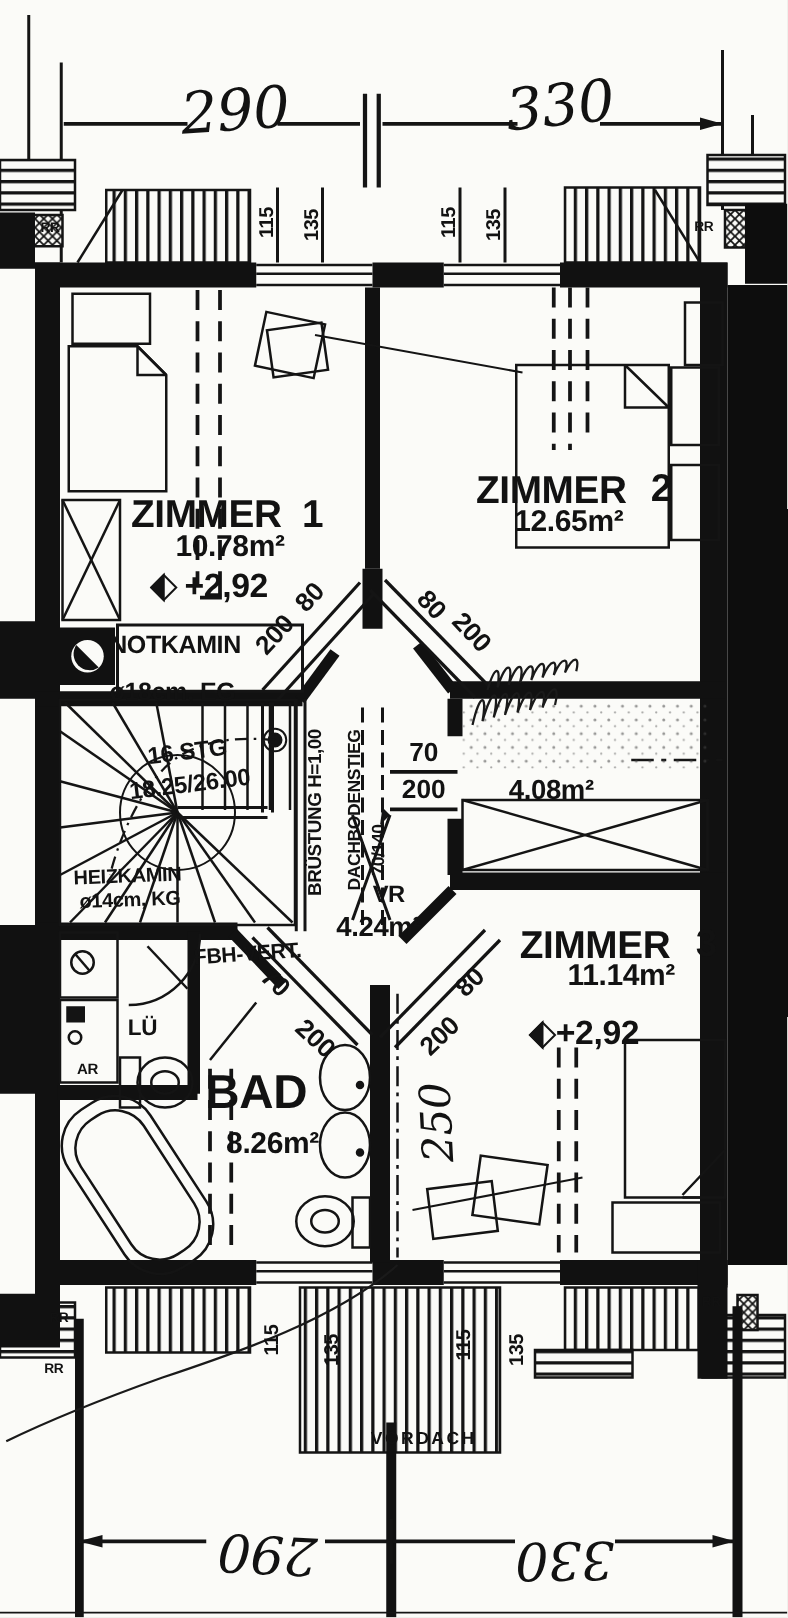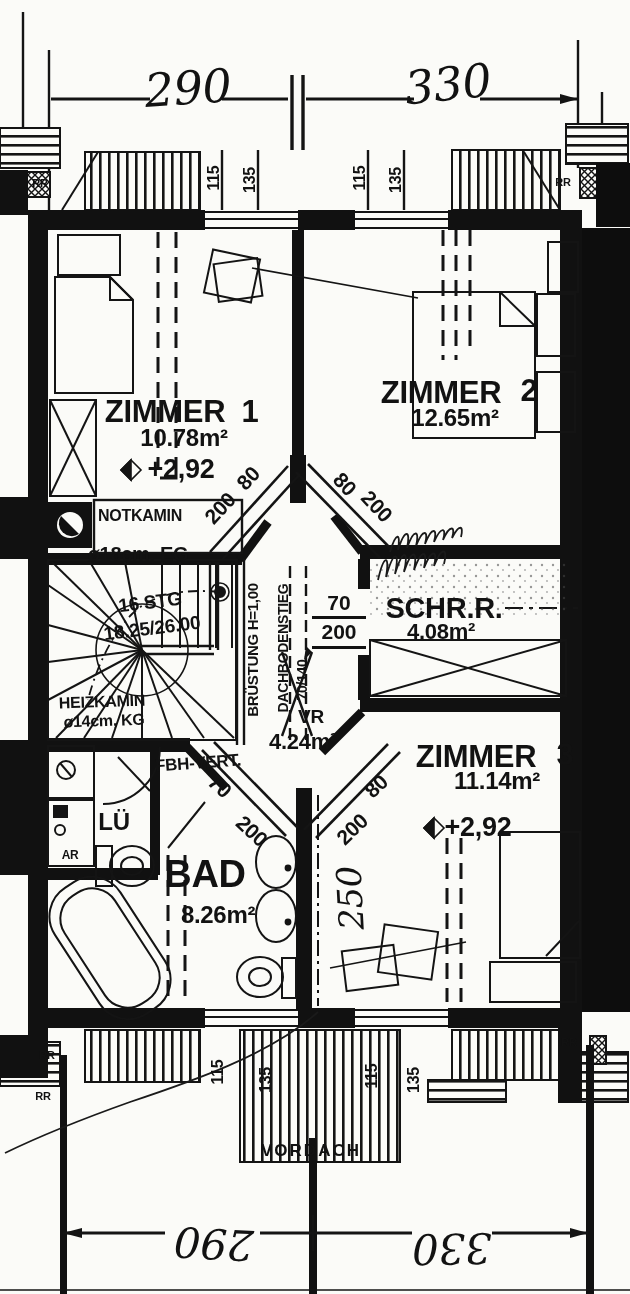--- a/index.html
+++ b/index.html
@@ -355,69 +355,68 @@
 
 <div class="lbl" style="left:165px;top:411px;font-size:31px">ZIMMER</div>
 <div class="lbl" style="left:250px;top:411px;font-size:31px">1</div>
 <div class="lbl" style="left:184px;top:438px;font-size:24px">10.78m²</div>
 <div class="lbl" style="left:181px;top:469px;font-size:27px">+2,92</div>
 
 <div class="lbl" style="left:441px;top:392px;font-size:31px">ZIMMER</div>
 <div class="lbl" style="left:529px;top:390px;font-size:31px">2</div>
 <div class="lbl" style="left:455px;top:418px;font-size:24px">12.65m²</div>
 
-<div class="lbl" style="left:444px;top:608px;font-size:29px">SCHR.R.</div>
 <div class="lbl" style="left:441px;top:632px;font-size:22px">4.08m²</div>
 
 <div class="lbl" style="left:311px;top:716px;font-size:19px">VR</div>
 <div class="lbl" style="left:303px;top:742px;font-size:22px">4.24m²</div>
 
 <div class="lbl" style="left:476px;top:756px;font-size:31px">ZIMMER</div>
 <div class="lbl" style="left:565px;top:754px;font-size:31px">3</div>
 <div class="lbl" style="left:497px;top:781px;font-size:24px">11.14m²</div>
 <div class="lbl" style="left:478px;top:827px;font-size:27px">+2,92</div>
 
 <div class="lbl" style="left:205px;top:874px;font-size:38px">BAD</div>
 <div class="lbl" style="left:218px;top:915px;font-size:24px">8.26m²</div>
 
-<div class="lbl" style="left:140px;top:516px;font-size:16px">NOTKAMIN</div>
+<div class="lbl" style="left:140px;top:516px;font-size:20px">NOTKAMIN</div>
 <div class="lbl" style="left:138px;top:554px;font-size:20px">ø18cm, EG</div>
 <div class="lbl" style="left:102px;top:702px;font-size:16px;transform:translate(-50%,-50%) rotate(-2deg)">HEIZKAMIN</div>
 <div class="lbl" style="left:104px;top:721px;font-size:16px;transform:translate(-50%,-50%) rotate(-2deg)">ø14cm, KG</div>
 
 <div class="lbl" style="left:150px;top:602px;font-size:19px;transform:translate(-50%,-50%) rotate(-7deg)">16 STG</div>
 <div class="lbl" style="left:152px;top:628px;font-size:19px;transform:translate(-50%,-50%) rotate(-7deg)">18.25/26.00</div>
 
 <div class="lbl" style="left:252px;top:650px;font-size:15px;transform:translate(-50%,-50%) rotate(-90deg)">BRÜSTUNG H=1,00</div>
 <div class="lbl" style="left:283px;top:648px;font-size:14px;transform:translate(-50%,-50%) rotate(-90deg)">DACHBODENSTIEG</div>
 <div class="lbl" style="left:302px;top:680px;font-size:14px;transform:translate(-50%,-50%) rotate(-90deg)">70/140</div>
 
 <div class="doorbox" style="left:312px;top:590px">
   <div class="r">70</div>
   <div class="r">200</div>
 </div>
 
 <div class="lbl" style="left:198px;top:763px;font-size:17px;transform:translate(-50%,-50%) rotate(-4deg)">FBH-VERT.</div>
-<div class="lbl" style="left:114px;top:822px;font-size:24px">LÜ</div>
+<div class="lbl" style="left:114px;top:822px;font-size:18px">LÜ</div>
 <div class="lbl" style="left:70px;top:855px;font-size:12px">AR</div>
 
 <div class="lbl" style="left:248px;top:478px;font-size:21px;transform:translate(-50%,-50%) rotate(-47deg)">80</div>
 <div class="lbl" style="left:220px;top:508px;font-size:21px;transform:translate(-50%,-50%) rotate(-47deg)">200</div>
 <div class="lbl" style="left:345px;top:484px;font-size:21px;transform:translate(-50%,-50%) rotate(47deg)">80</div>
 <div class="lbl" style="left:377px;top:506px;font-size:21px;transform:translate(-50%,-50%) rotate(47deg)">200</div>
 <div class="lbl" style="left:220px;top:786px;font-size:21px;transform:translate(-50%,-50%) rotate(43deg)">70</div>
 <div class="lbl" style="left:252px;top:831px;font-size:21px;transform:translate(-50%,-50%) rotate(43deg)">200</div>
 <div class="lbl" style="left:376px;top:786px;font-size:21px;transform:translate(-50%,-50%) rotate(-44deg)">80</div>
 <div class="lbl" style="left:352px;top:829px;font-size:21px;transform:translate(-50%,-50%) rotate(-44deg)">200</div>
 
 <div class="lbl hand" style="left:350px;top:898px;font-size:34px;transform:translate(-50%,-50%) rotate(-93deg)">250</div>
 
 <div class="lbl" style="left:218px;top:1072px;font-size:16px;transform:translate(-50%,-50%) rotate(-90deg)">115</div>
 <div class="lbl" style="left:266px;top:1080px;font-size:16px;transform:translate(-50%,-50%) rotate(-90deg)">135</div>
 <div class="lbl" style="left:372px;top:1076px;font-size:16px;transform:translate(-50%,-50%) rotate(-90deg)">115</div>
 <div class="lbl" style="left:414px;top:1080px;font-size:16px;transform:translate(-50%,-50%) rotate(-90deg)">135</div>
 
-<div class="lbl" style="left:311px;top:1150px;font-size:17px;letter-spacing:2px">VORDACH</div>
+<div class="lbl" style="left:339px;top:1150px;font-size:14px;letter-spacing:2px">VORDACH</div>
 
 <div class="lbl hand" style="left:214px;top:1243px;font-size:42px;transform:translate(-50%,-50%) rotate(183deg)">290</div>
 <div class="lbl hand" style="left:452px;top:1248px;font-size:42px;transform:translate(-50%,-50%) rotate(179deg)">330</div>
 
 </div>
 
 </body></html>

